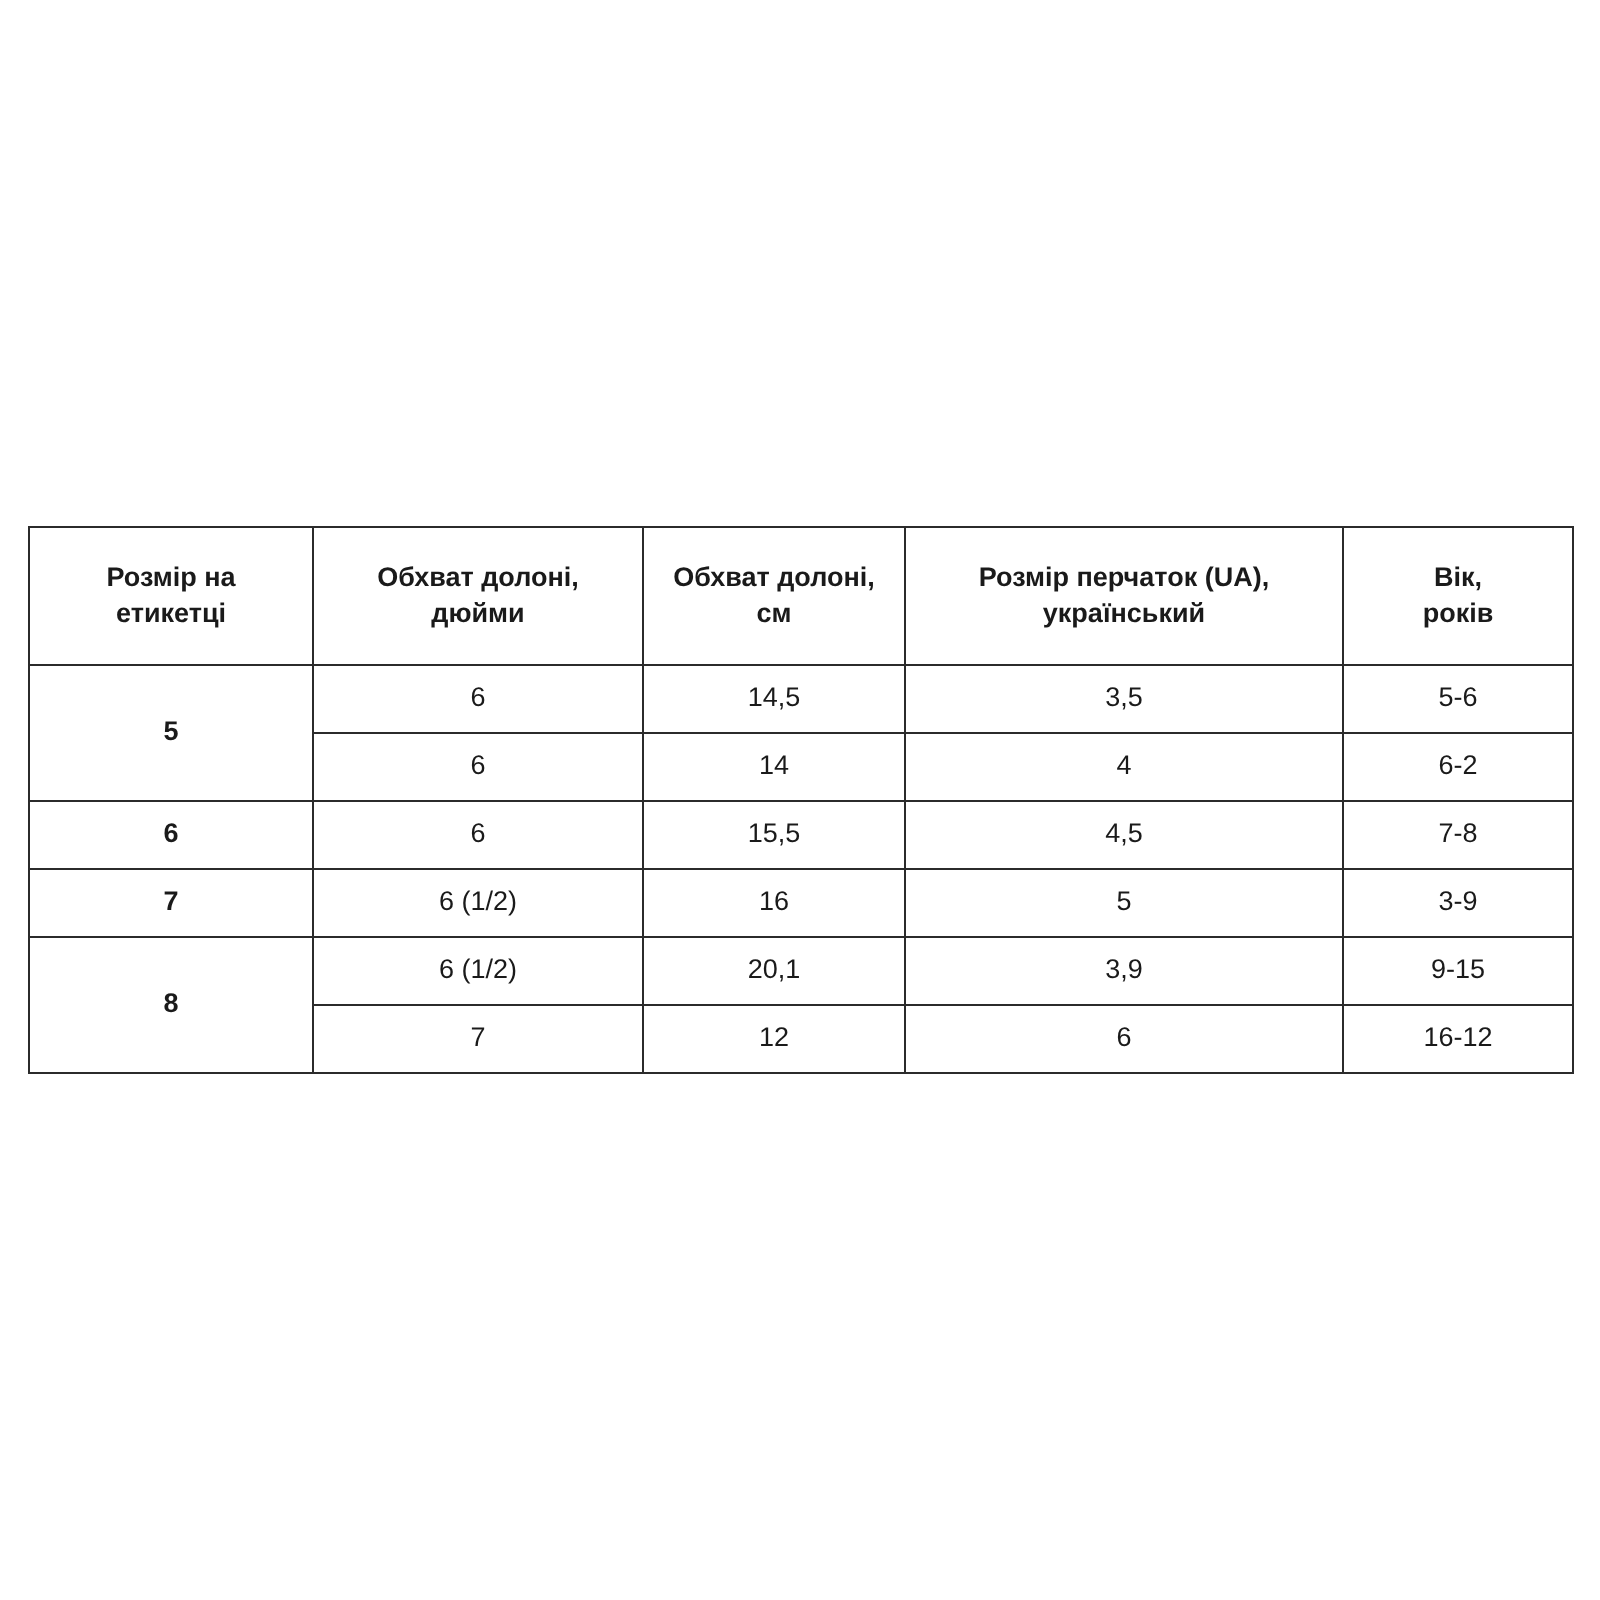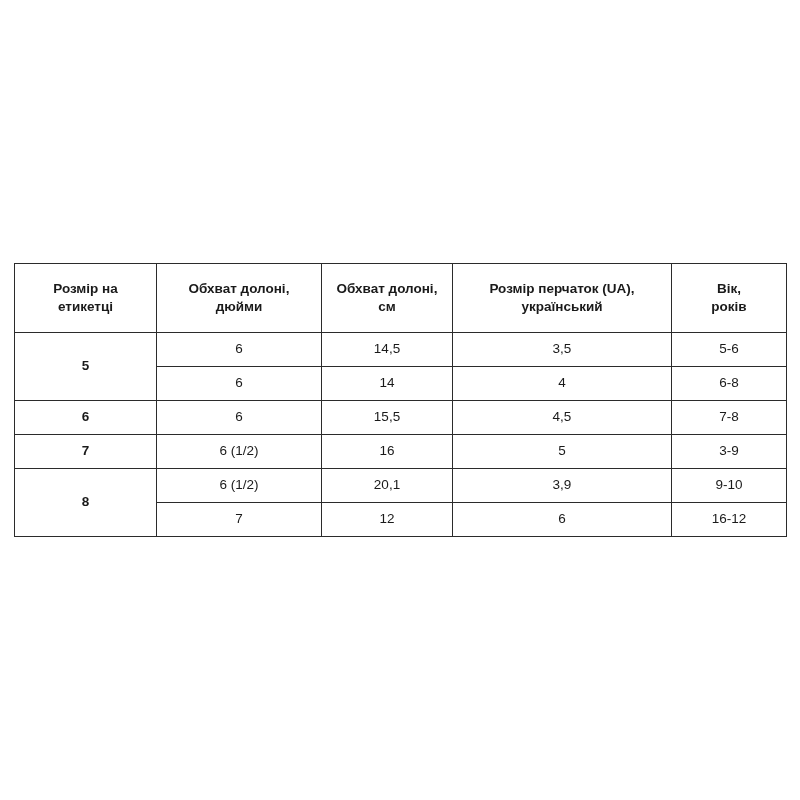--- a/index.html
+++ b/index.html
@@ -81,42 +81,42 @@
           <td class="label-cell" rowspan="2">5</td>
           <td>6</td>
           <td>14,5</td>
           <td>3,5</td>
           <td>5-6</td>
         </tr>
         <tr>
           <td>6</td>
           <td>14</td>
           <td>4</td>
-          <td>6-8</td>
+          <td>6-2</td>
         </tr>
         <tr>
           <td class="label-cell" rowspan="1">6</td>
           <td>6</td>
           <td>15,5</td>
           <td>4,5</td>
           <td>7-8</td>
         </tr>
         <tr>
           <td class="label-cell" rowspan="1">7</td>
           <td>6 (1/2)</td>
           <td>16</td>
           <td>5</td>
           <td>3-9</td>
         </tr>
         <tr>
           <td class="label-cell" rowspan="2">8</td>
           <td>6 (1/2)</td>
           <td>20,1</td>
           <td>3,9</td>
-          <td>9-10</td>
+          <td>9-15</td>
         </tr>
         <tr>
           <td>7</td>
           <td>12</td>
           <td>6</td>
           <td>16-12</td>
         </tr>
       </tbody>
   </table>
 </div>

